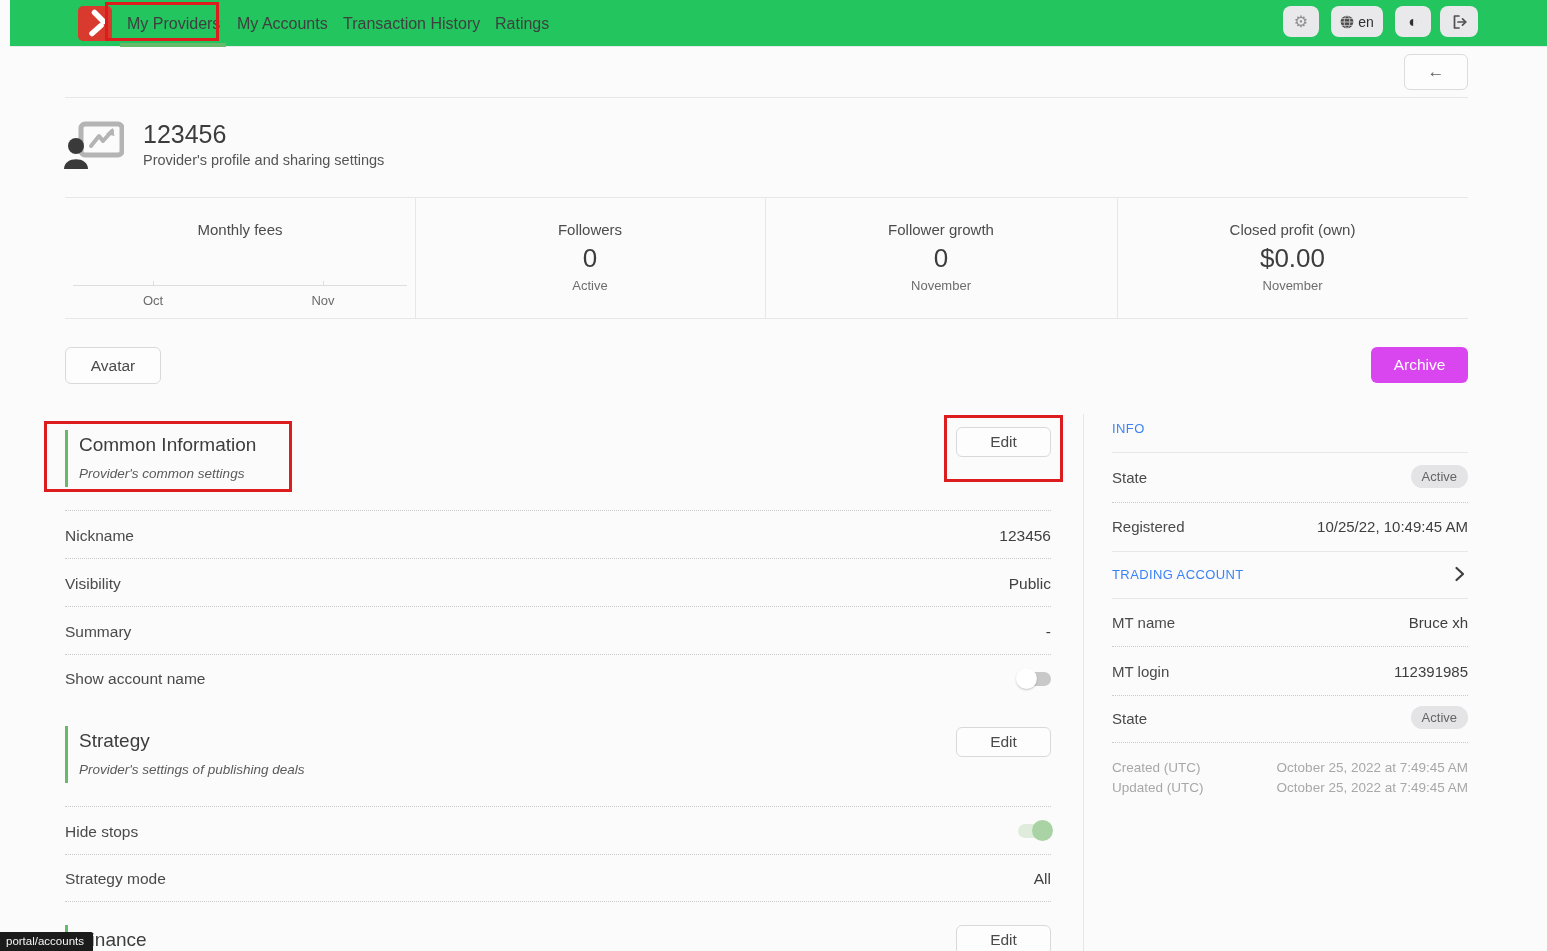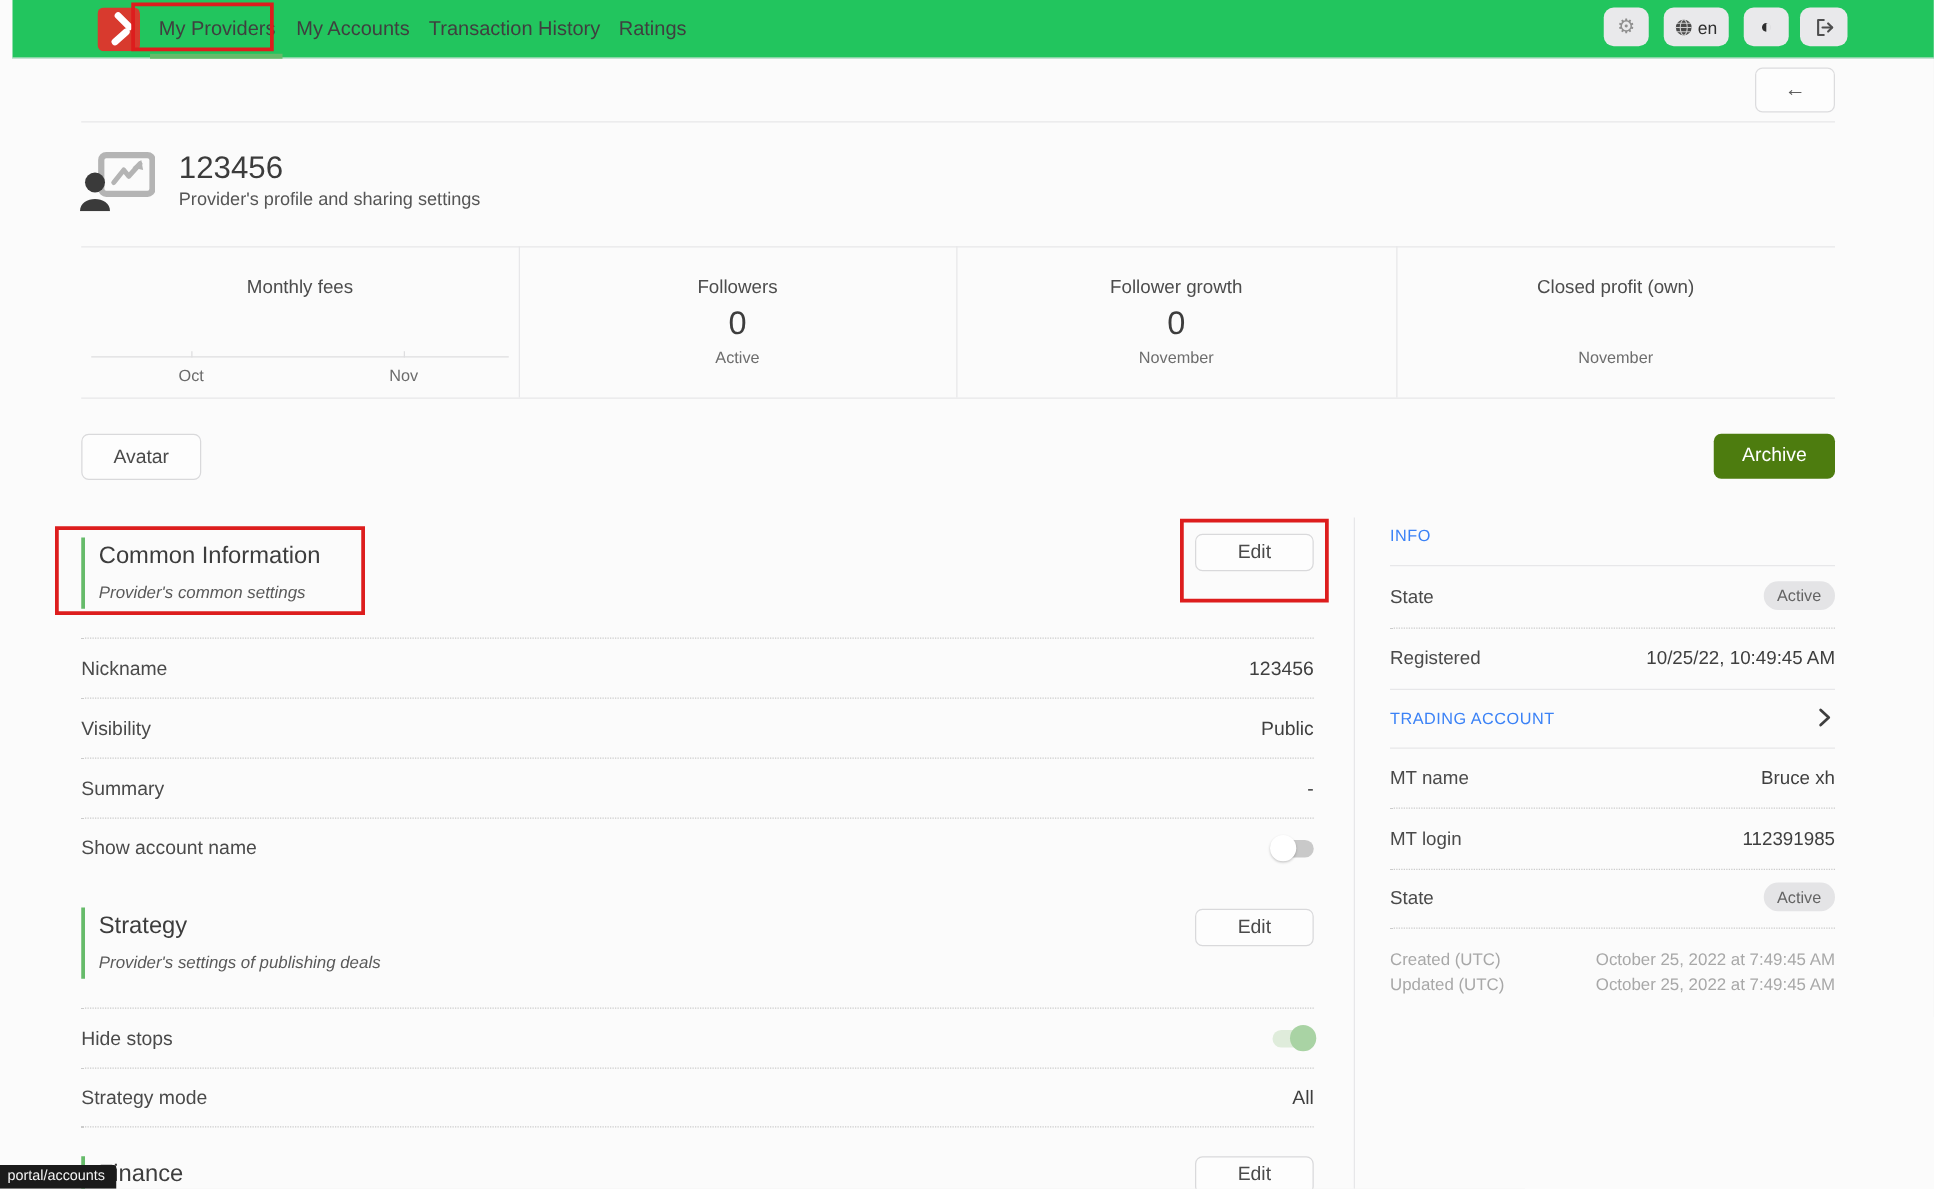--- a/index.html
+++ b/index.html
@@ -49,21 +49,21 @@
                  font-size:13px; color:#6d6d6d; }
   .stat-card{ position:absolute; top:197px; height:121px; }
   .axis{ position:absolute; top:88px; left:8px; right:8px; height:1px; background:#dedee0; }
   .tick{ position:absolute; top:84px; width:1px; height:5px; background:#dedee0; }
   .tick-label{ position:absolute; top:96px; font-size:13px; color:#6b6b6b;
                transform:translateX(-50%); }
 
   
   .btn{ border-radius:6px; font-family:inherit; font-size:15.5px; cursor:pointer; }
   .btn-outline{ background:#fdfdfd; border:1px solid #d9d9db; color:#4a4a4a; }
-  .btn-red{ background:#4d7c0f; border:none; color:#fff; }
+  .btn-red{ background:#d946ef; border:none; color:#fff; }
   .avatar-btn{ position:absolute; left:65px; top:347px; width:96px; height:37px; }
   .archive-btn{ position:absolute; left:1371px; top:347px; width:97px; height:36px; }
 
   
   .green-bar{ position:absolute; width:3px; background:#66bb6a; }
   .sec-title{ position:absolute; left:79px; font-size:19px; color:#3d3d3d; }
   .sec-sub{ position:absolute; left:79px; font-size:13.5px; color:#5a5a5a;font-style:italic; }
   .edit-btn{ position:absolute; left:956px; width:95px; height:30px; }
 
   .row-label{ position:absolute; left:65px; font-size:15.5px; color:#4a4a4a; }
@@ -167,20 +167,21 @@
   </div>
   <div class="vline" style="left:765px; top:197px; height:121px;"></div>
   <div class="stat-card" style="left:765px; width:352px;">
     <div class="stat-title">Follower growth</div>
     <div class="stat-value">0</div>
     <div class="stat-caption">November</div>
   </div>
   <div class="vline" style="left:1117px; top:197px; height:121px;"></div>
   <div class="stat-card" style="left:1117px; width:351px;">
     <div class="stat-title">Closed profit (own)</div>
+    <div class="stat-value">$0.00</div>
     <div class="stat-caption">November</div>
   </div>
   <div class="hline" style="left:65px; width:1403px; top:318px;"></div>
 
   <button class="btn btn-outline avatar-btn">Avatar</button>
   <button class="btn btn-red archive-btn">Archive</button>
 
   <div class="vline" style="left:1083px; top:414px; height:537px;"></div>
 
   <div class="green-bar" style="left:65px; top:430px; height:57px;"></div>

